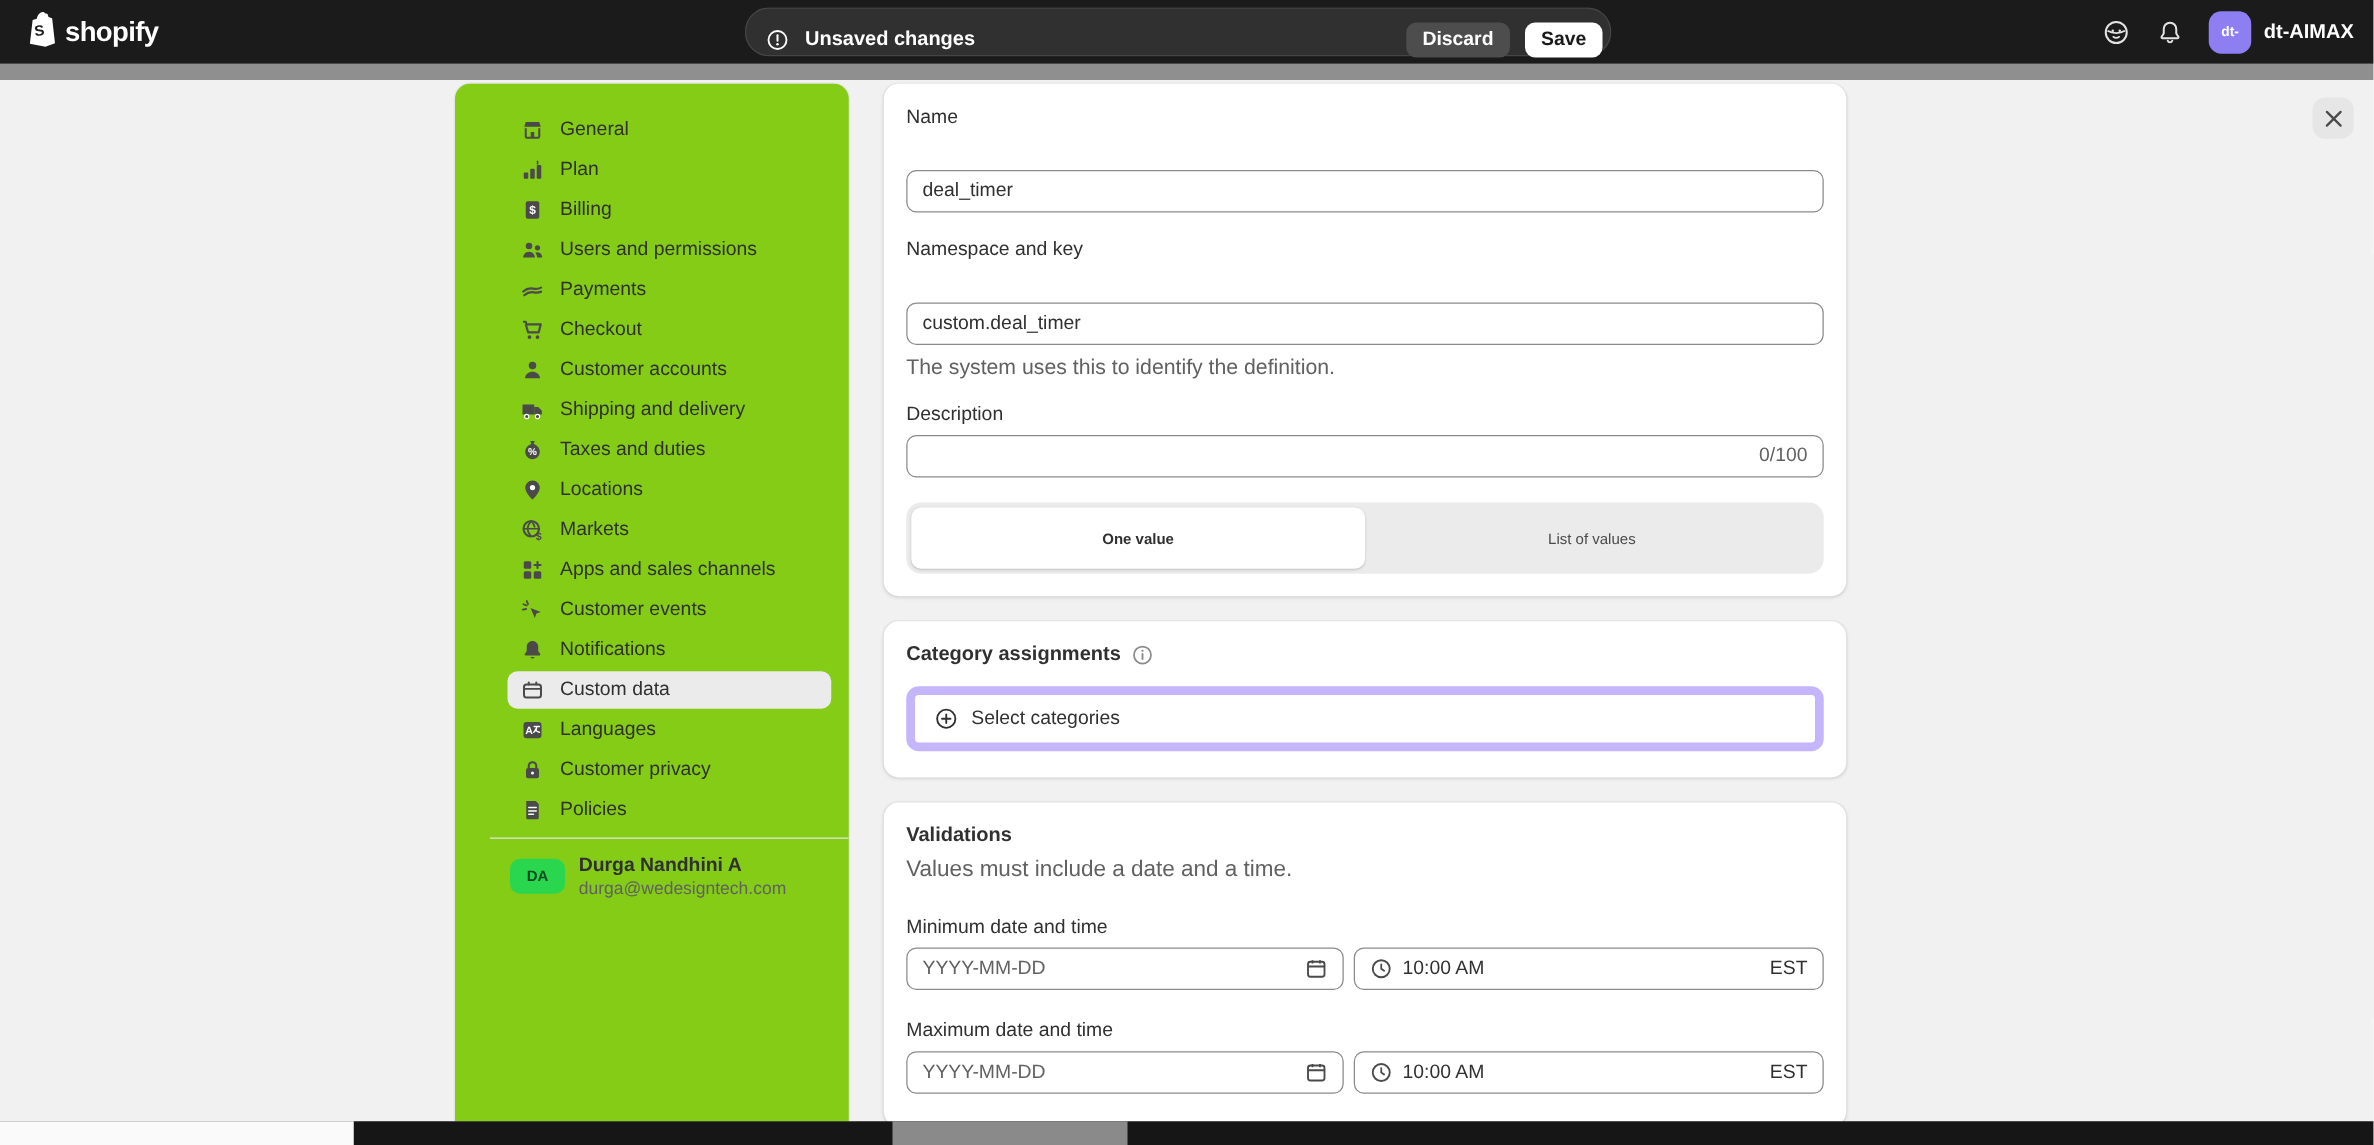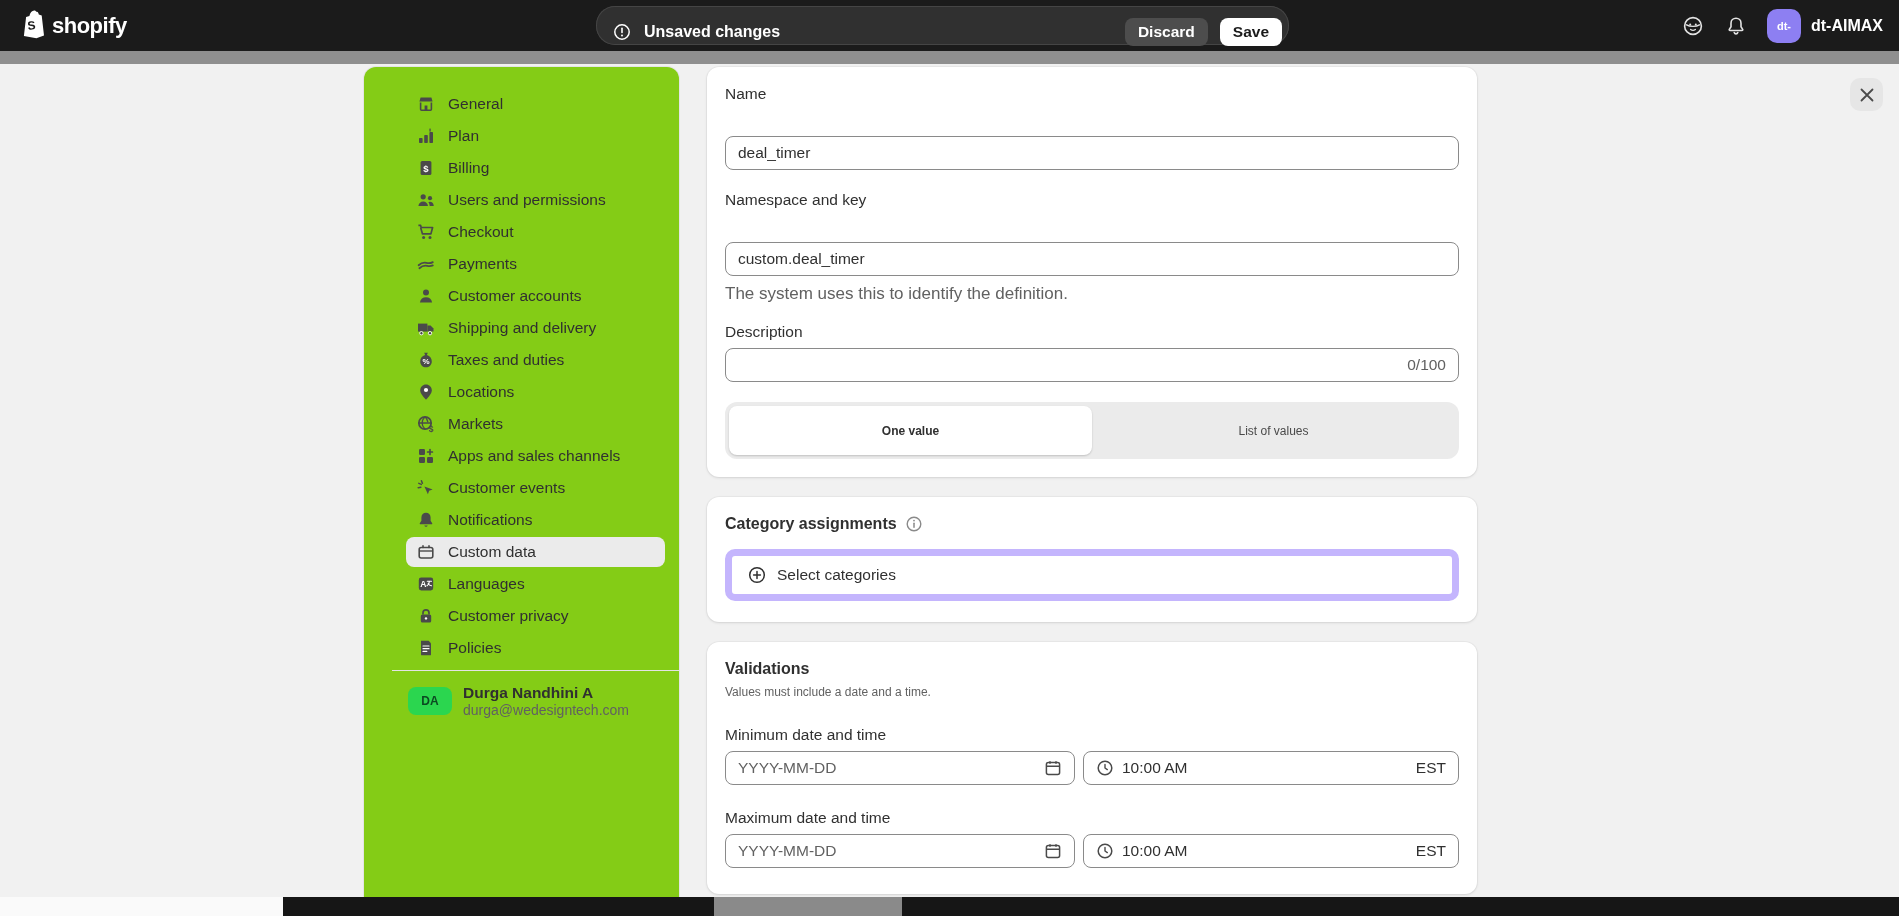--- a/index.html
+++ b/index.html
@@ -71,21 +71,21 @@
 
   .segmented { height:57px; background:#ebebeb; border-radius:12px; padding:4px; display:flex; }
   .seg { flex:1; display:flex; align-items:center; justify-content:center; font-size:12px; color:#4a4a4a;
          border-radius:8px; cursor:pointer; }
   .seg.active { background:#fff; color:#303030; font-weight:600; box-shadow:0 1px 2px rgba(0,0,0,0.18); }
 
   .card-heading { display:flex; align-items:center; gap:8px; font-size:16px; font-weight:700; color:#303030; }
   .select-box { margin-top:16px; height:52px; border:7px solid #c4b5fd; border-radius:10px; display:flex;
                 align-items:center; gap:10px; padding:0 15px; font-size:15.5px; color:#303030; cursor:pointer; }
 
-  .subtitle { font-size:12px; color:#616161; margin-top:7px; }
+  .subtitle { font-size:18px; color:#616161; margin-top:7px; }
   .val-label { font-size:15.5px; color:#303030; margin-top:27px; margin-bottom:7px; }
   .dt-row { display:flex; gap:8px; }
   .date-shell { width:350px; flex:none; }
   .time-shell { flex:1; }
   .suffix { color:#303030; font-size:15.5px; flex:none; }
 
   .close-btn { position:absolute; top:14px; right:16px; width:33px; height:33px; border:none; cursor:pointer;
                border-radius:10px; background:#e6e6e6; display:flex; align-items:center; justify-content:center; }
 
   
@@ -197,36 +197,36 @@
               <circle class="ico-fill" cx="14" cy="8.2" r="2.1"></circle>
               <path class="ico-fill" d="M13.2 11.9c2.5-.3 4.3 1.1 4.6 4.1h-4.1c-.1-1.7-.6-3-1.5-4.1z"></path>
             </svg>
           </span>
           <span>Users and permissions</span>
         </div>
 
         <div class="nav-item">
           <span class="nicon">
             <svg width="20" height="20" viewBox="0 0 20 20">
+              <path class="ico-stroke" stroke-width="1.8" stroke-linecap="round" d="M2.6 11.2c2.4-2.1 4.9-2.9 7.8-2.3 2.3.5 4.4.3 6.4-.8"></path>
+              <path class="ico-stroke" stroke-width="1.8" stroke-linecap="round" d="M3.4 14.2c2.4-2.1 4.9-2.9 7.8-2.3 2 .4 3.8.3 5.6-.5"></path>
+            </svg>
+          </span>
+          <span>Payments</span>
+        </div>
+
+        <div class="nav-item">
+          <span class="nicon">
+            <svg width="20" height="20" viewBox="0 0 20 20">
               <path class="ico-stroke" stroke-width="1.7" stroke-linejoin="round" d="M2.4 3.4h2.2l.6 2.1h11.4l-1.7 6.4H6.5L4.6 5.5"></path>
               <circle class="ico-fill" cx="7.6" cy="15.6" r="1.5"></circle>
               <circle class="ico-fill" cx="14" cy="15.6" r="1.5"></circle>
             </svg>
           </span>
           <span>Checkout</span>
-        </div>
-
-        <div class="nav-item">
-          <span class="nicon">
-            <svg width="20" height="20" viewBox="0 0 20 20">
-              <path class="ico-stroke" stroke-width="1.8" stroke-linecap="round" d="M2.6 11.2c2.4-2.1 4.9-2.9 7.8-2.3 2.3.5 4.4.3 6.4-.8"></path>
-              <path class="ico-stroke" stroke-width="1.8" stroke-linecap="round" d="M3.4 14.2c2.4-2.1 4.9-2.9 7.8-2.3 2 .4 3.8.3 5.6-.5"></path>
-            </svg>
-          </span>
-          <span>Payments</span>
         </div>
 
         <div class="nav-item">
           <span class="nicon">
             <svg width="20" height="20" viewBox="0 0 20 20">
               <circle class="ico-fill" cx="10" cy="6.4" r="3"></circle>
               <path class="ico-fill" d="M3.9 16.6c.5-3.6 3-5.3 6.1-5.3s5.6 1.7 6.1 5.3z"></path>
             </svg>
           </span>
           <span>Customer accounts</span>

